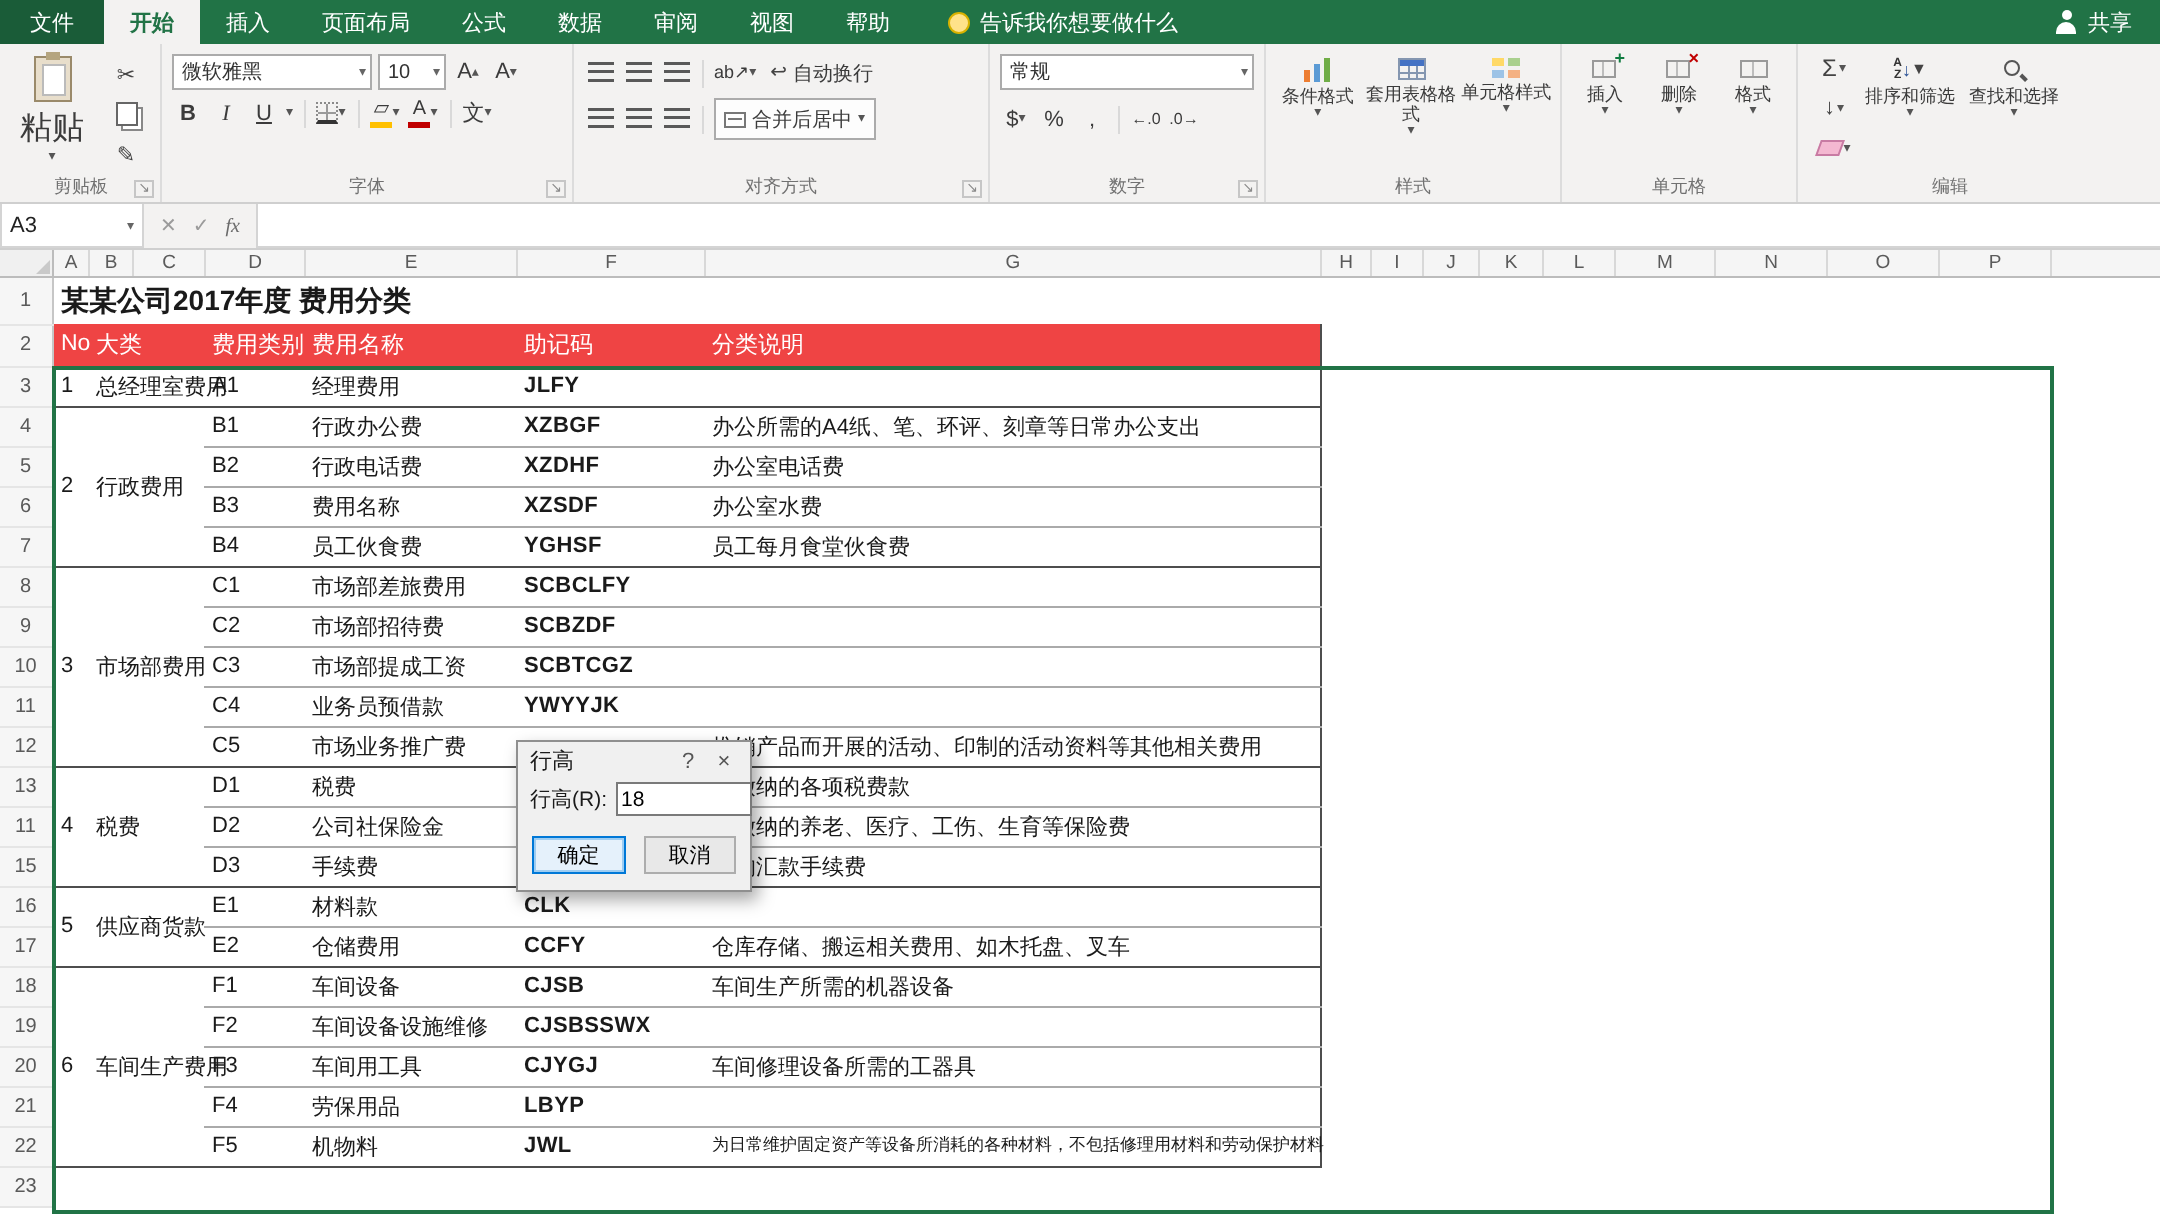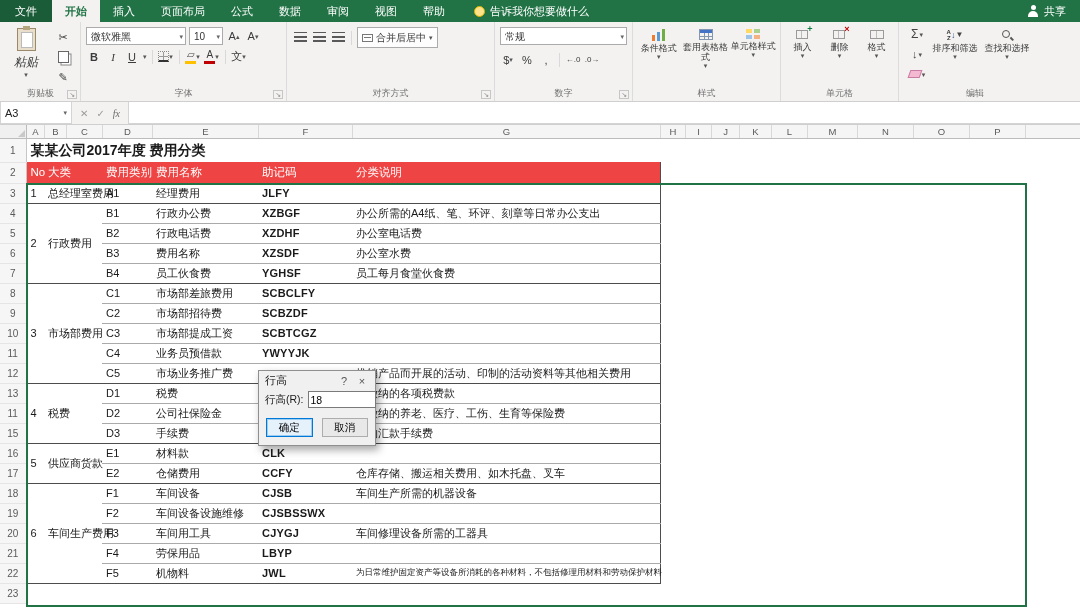--- a/index.html
+++ b/index.html
@@ -18,21 +18,21 @@
   .icon-person::before{content:"";position:absolute;left:3.5px;top:0;width:5px;height:5px;border-radius:50%;background:#fff;}
   .icon-person::after{content:"";position:absolute;left:1px;top:6px;width:10px;height:6px;border-radius:5px 5px 0 0;background:#fff;}
 
   
   .ribbon{height:80px;background:#f3f2f1;border-bottom:1px solid #cfcfcf;display:flex;box-sizing:border-box;padding:0 1px;}
   .rgroup{position:relative;border-right:1px solid #dcdcdc;box-sizing:border-box;padding:2px 3px 13px;flex:0 0 auto;}
   .glabel{position:absolute;bottom:1px;left:0;right:0;text-align:center;font-size:9px;color:#717171;white-space:nowrap;}
   .launcher{position:absolute;bottom:2px;right:3px;font-size:7px;color:#8a8a8a;line-height:7px;border:1px solid #c6c6c6;padding:0 1px;cursor:default;}
   .rbody{display:flex;}
   .bigbtn{width:44px;display:flex;flex-direction:column;align-items:center;padding-top:4px;cursor:default;}
-  .blab{font-size:12px;color:#3b3b3b;margin-top:3px;font-style:italic;}
+  .blab{font-size:16px;color:#3b3b3b;margin-top:3px;}
   .caret{font-size:7px;color:#555;line-height:7px;}
   .minicol{display:flex;flex-direction:column;gap:4px;margin-left:3px;padding-top:5px;}
   .mini{width:24px;height:16px;display:inline-flex;align-items:center;justify-content:center;font-size:11px;color:#444;gap:1px;cursor:default;}
   .frow{display:flex;align-items:center;gap:3px;margin:3px 2px 0;}
   .sel{position:relative;height:18px;line-height:18px;background:#fff;border:1px solid #ababab;font-size:10px;color:#333;padding:0 12px 0 4px;box-sizing:border-box;white-space:nowrap;overflow:hidden;cursor:default;}
   .selcaret{position:absolute;right:2px;top:0;font-size:7px;color:#666;}
   .tb{min-width:16px;height:17px;display:inline-flex;align-items:center;justify-content:center;font-size:11px;color:#3b3b3b;cursor:default;}
   .tb.bold{font-weight:bold;}
   .tb.italic{font-style:italic;font-family:"Liberation Serif","DejaVu Serif",serif;}
   .tb.underline{text-decoration:underline;}
@@ -220,20 +220,40 @@
       <span class="tb">
           <span class="icon-bars"></span>
         </span>
       <span class="tb">
           <span class="icon-bars"></span>
         </span>
       <span class="tb">
           <span class="icon-bars"></span>
         </span>
       <span class="vsep"></span>
+      <span class="tb" style="font-size:9px">
+          <span>ab↗</span>
+          <span class="caret">▾</span>
+        </span>
+      <span class="wrapbtn">
+        <span class="icon-wrap">↩</span>
+        <span>自动换行</span>
+      </span>
+    </div>
+    <div class="frow">
+      <span class="tb">
+          <span class="icon-bars"></span>
+        </span>
+      <span class="tb">
+          <span class="icon-bars"></span>
+        </span>
+      <span class="tb">
+          <span class="icon-bars"></span>
+        </span>
+      <span class="vsep"></span>
       <span class="mergebtn">
         <span class="icon-merge"></span>
         <span>合并后居中</span>
         <span class="caret">▾</span>
       </span>
     </div>
     <span class="glabel">对齐方式</span>
     <span class="launcher">↘</span>
   </div>
 

